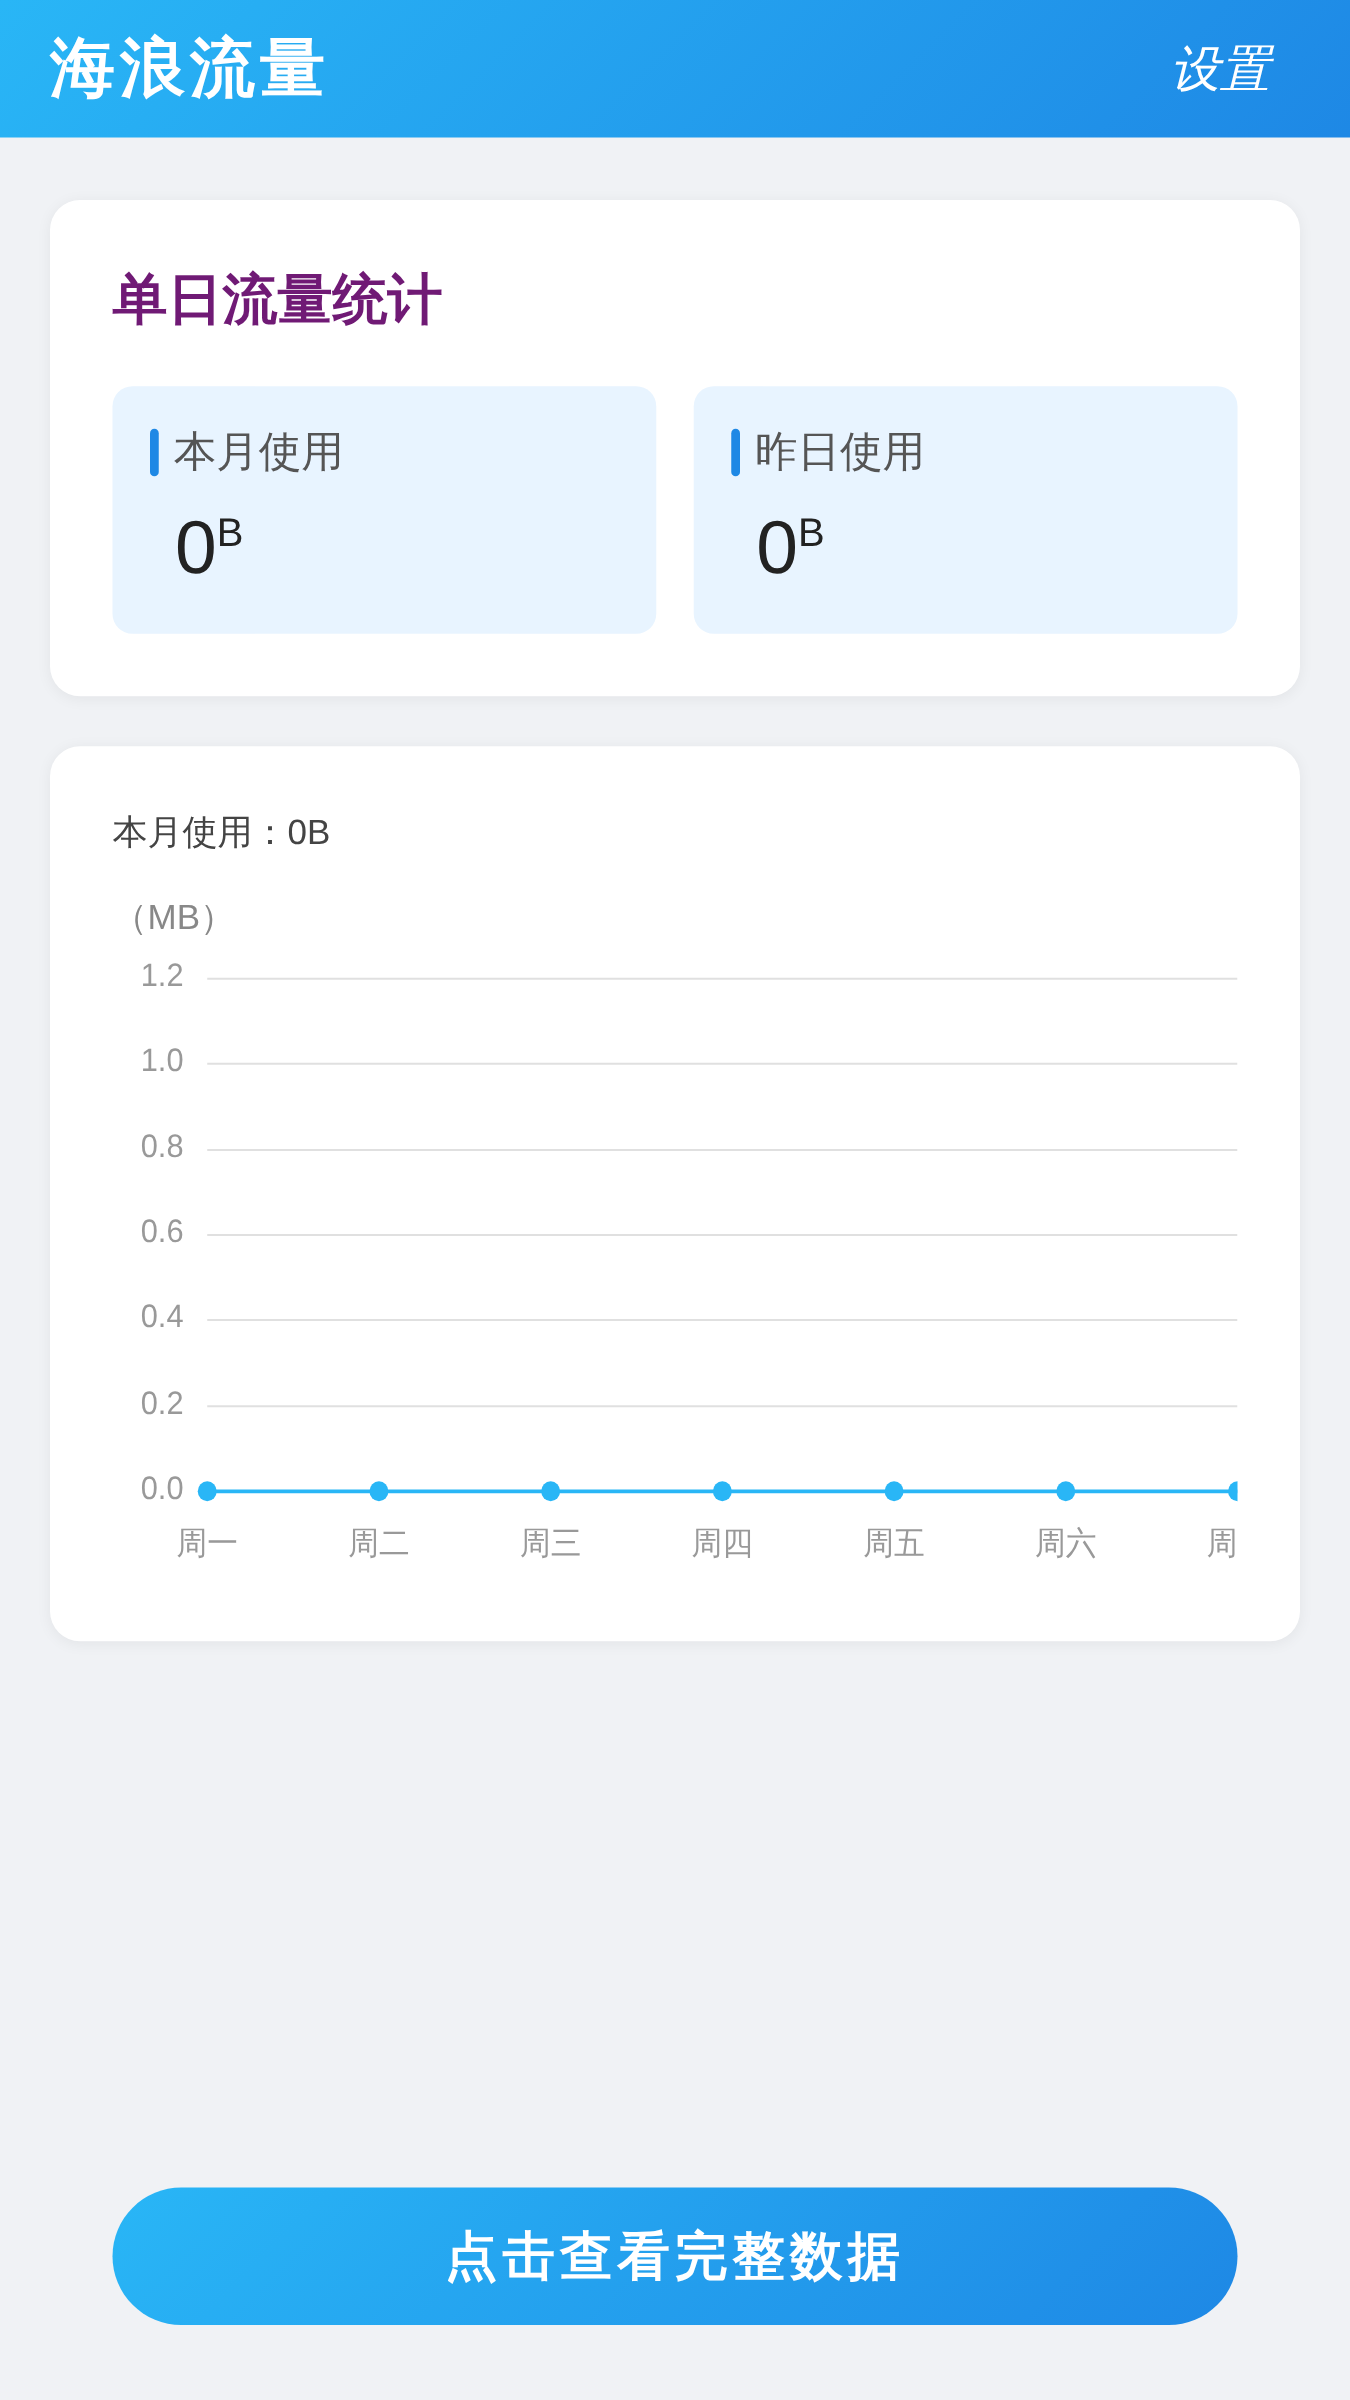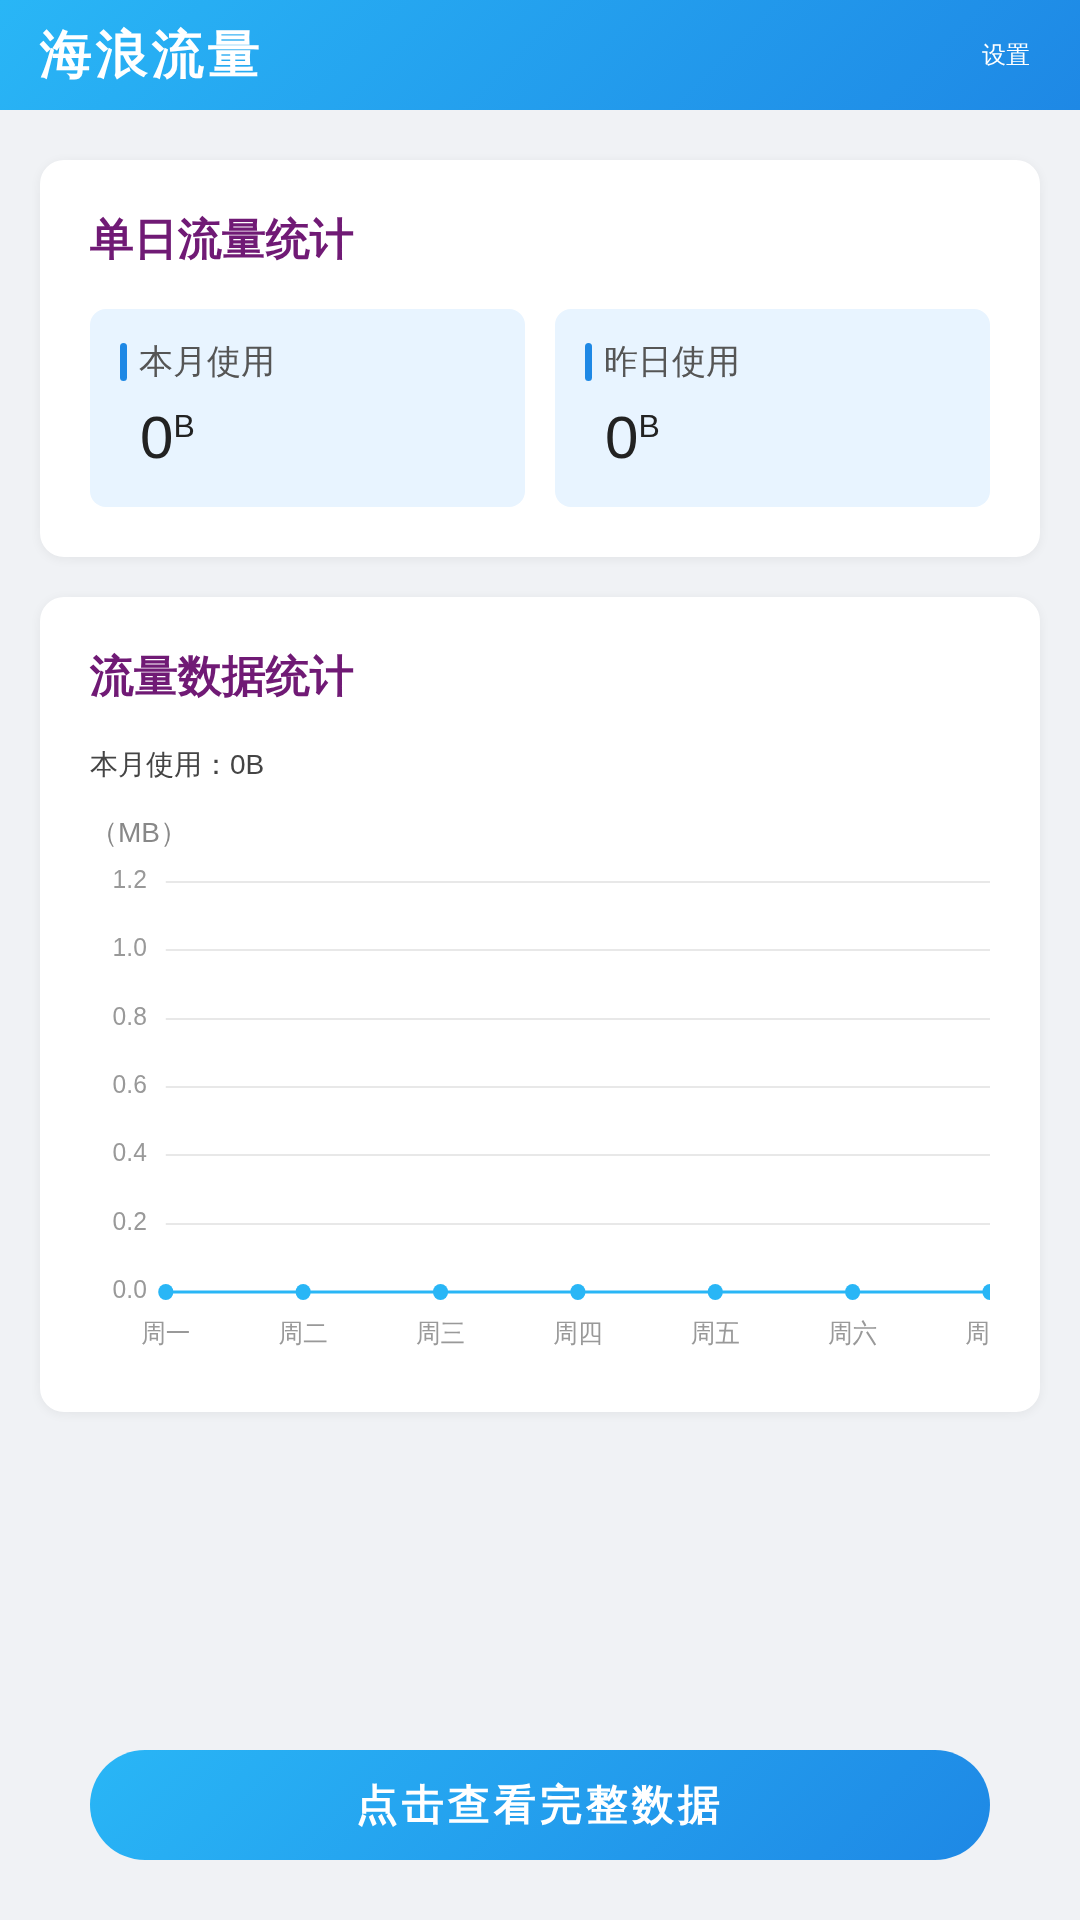--- a/index.html
+++ b/index.html
@@ -32,24 +32,25 @@
 
     .header-title {
       color: white;
       font-size: 52px;
       font-weight: bold;
       letter-spacing: 4px;
     }
 
     .header-settings {
       position: absolute;
-      right: 50px;
+      right: 64px;
       color: white;
-      font-size: 24px;
+      font-size: 40px;
       cursor: pointer;
+      font-style: italic;
     }
 
     
     .main-content {
       padding: 50px 40px 200px 40px;
       display: flex;
       flex-direction: column;
       gap: 40px;
     }
 
@@ -209,21 +210,20 @@
           <span class="stat-box-label">昨日使用</span>
         </div>
         <div class="stat-box-value">
           <span>0</span><sup>B</sup>
         </div>
       </div>
     </div>
   </div>
 
   <div class="card">
-    <div class="card-title">流量数据统计</div>
 
     <div class="monthly-label">
       <span>本月使用：</span><span>0B</span>
     </div>
 
 
     <div class="chart-container">
       <div class="chart-unit">（MB）</div>
       <div class="chart-area">
         <svg class="chart-svg" viewBox="0 0 950 500" preserveAspectRatio="none">

